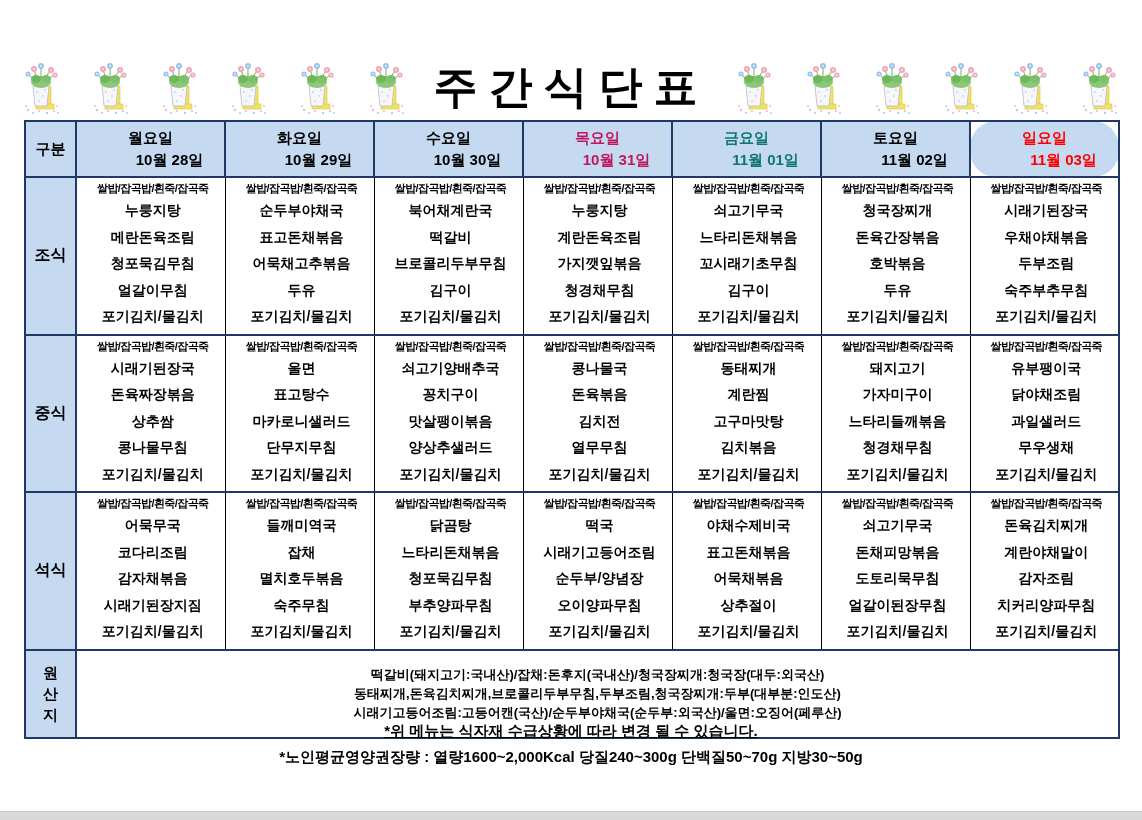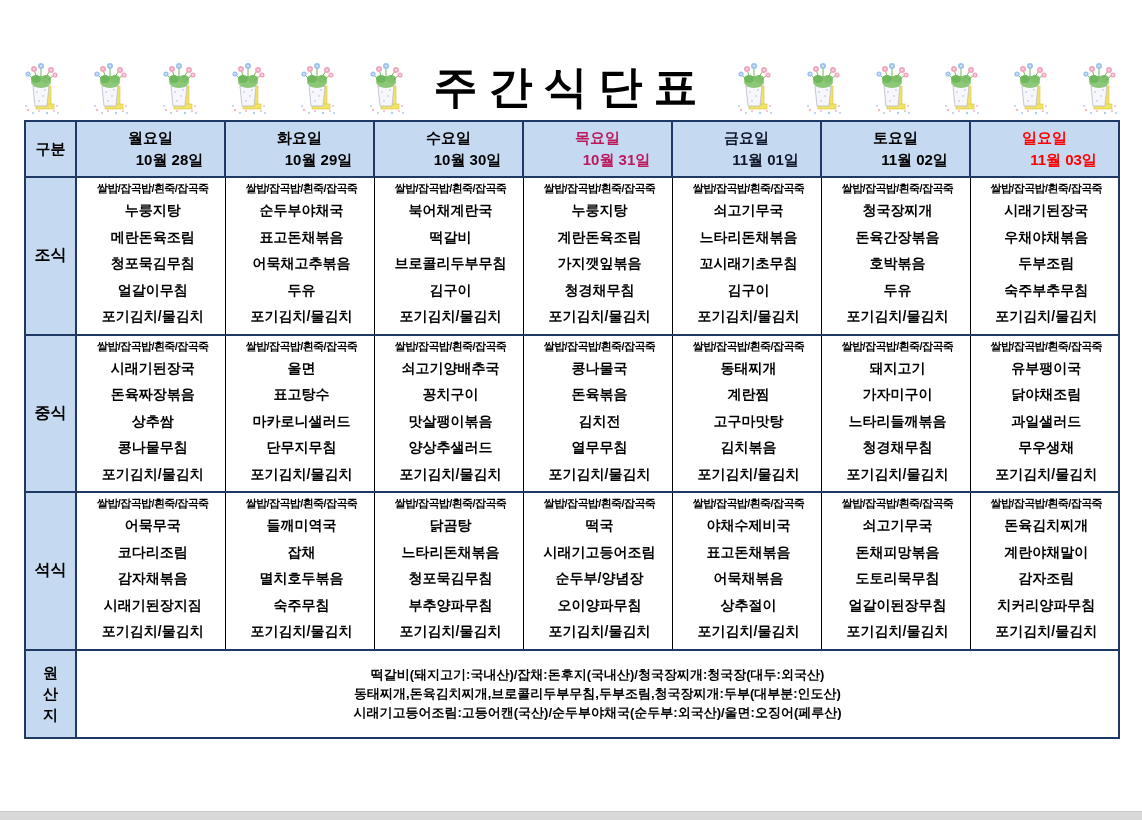--- a/index.html
+++ b/index.html
@@ -183,29 +183,29 @@
             <div class="day-date">10월 29일</div>
           </th>
           <th style="color: rgb(0, 0, 0);">
             <div class="day-name">수요일</div>
             <div class="day-date">10월 30일</div>
           </th>
           <th style="color: #be185d;">
             <div class="day-name">목요일</div>
             <div class="day-date">10월 31일</div>
           </th>
-          <th style="color: #0f172a;">
+          <th style="color: #0f766e;">
             <div class="day-name">금요일</div>
             <div class="day-date">11월 01일</div>
           </th>
           <th style="color: #000000;">
             <div class="day-name">토요일</div>
             <div class="day-date">11월 02일</div>
           </th>
-          <th style="color: rgb(255, 0, 0);">
+          <th style="color: rgb(255, 0, 0); border-radius: 26px;">
             <div class="day-name">일요일</div>
             <div class="day-date">11월 03일</div>
           </th>
         </tr>
     </thead>
     <tbody id="menu-body">
         <tr>
           <th class="row-label">조식</th>
           <td class="meal-cell">
             <div class="staple">쌀밥/잡곡밥/흰죽/잡곡죽</div>
@@ -390,15 +390,19 @@
           </th>
           <td class="origin-cell" colspan="7">
             <div class="origin-line">떡갈비(돼지고기:국내산)/잡채:돈후지(국내산)/청국장찌개:청국장(대두:외국산)</div>
             <div class="origin-line">동태찌개,돈육김치찌개,브로콜리두부무침,두부조림,청국장찌개:두부(대부분:인도산)</div>
             <div class="origin-line">시래기고등어조림:고등어캔(국산)/순두부야채국(순두부:외국산)/울면:오징어(페루산)</div>
           </td>
         </tr>
       </tbody>
   </table>
 
+  <div class="footer-notes">
+    <div class="note-change">*위 메뉴는 식자재 수급상황에 따라 변경 될 수 있습니다.</div>
+    <div class="note-nutrition">*노인평균영양권장량 : 열량1600~2,000Kcal 당질240~300g 단백질50~70g 지방30~50g</div>
+  </div>
 
   <div class="bottom-scrollbar"></div>
 </div>
 
 </body></html>

